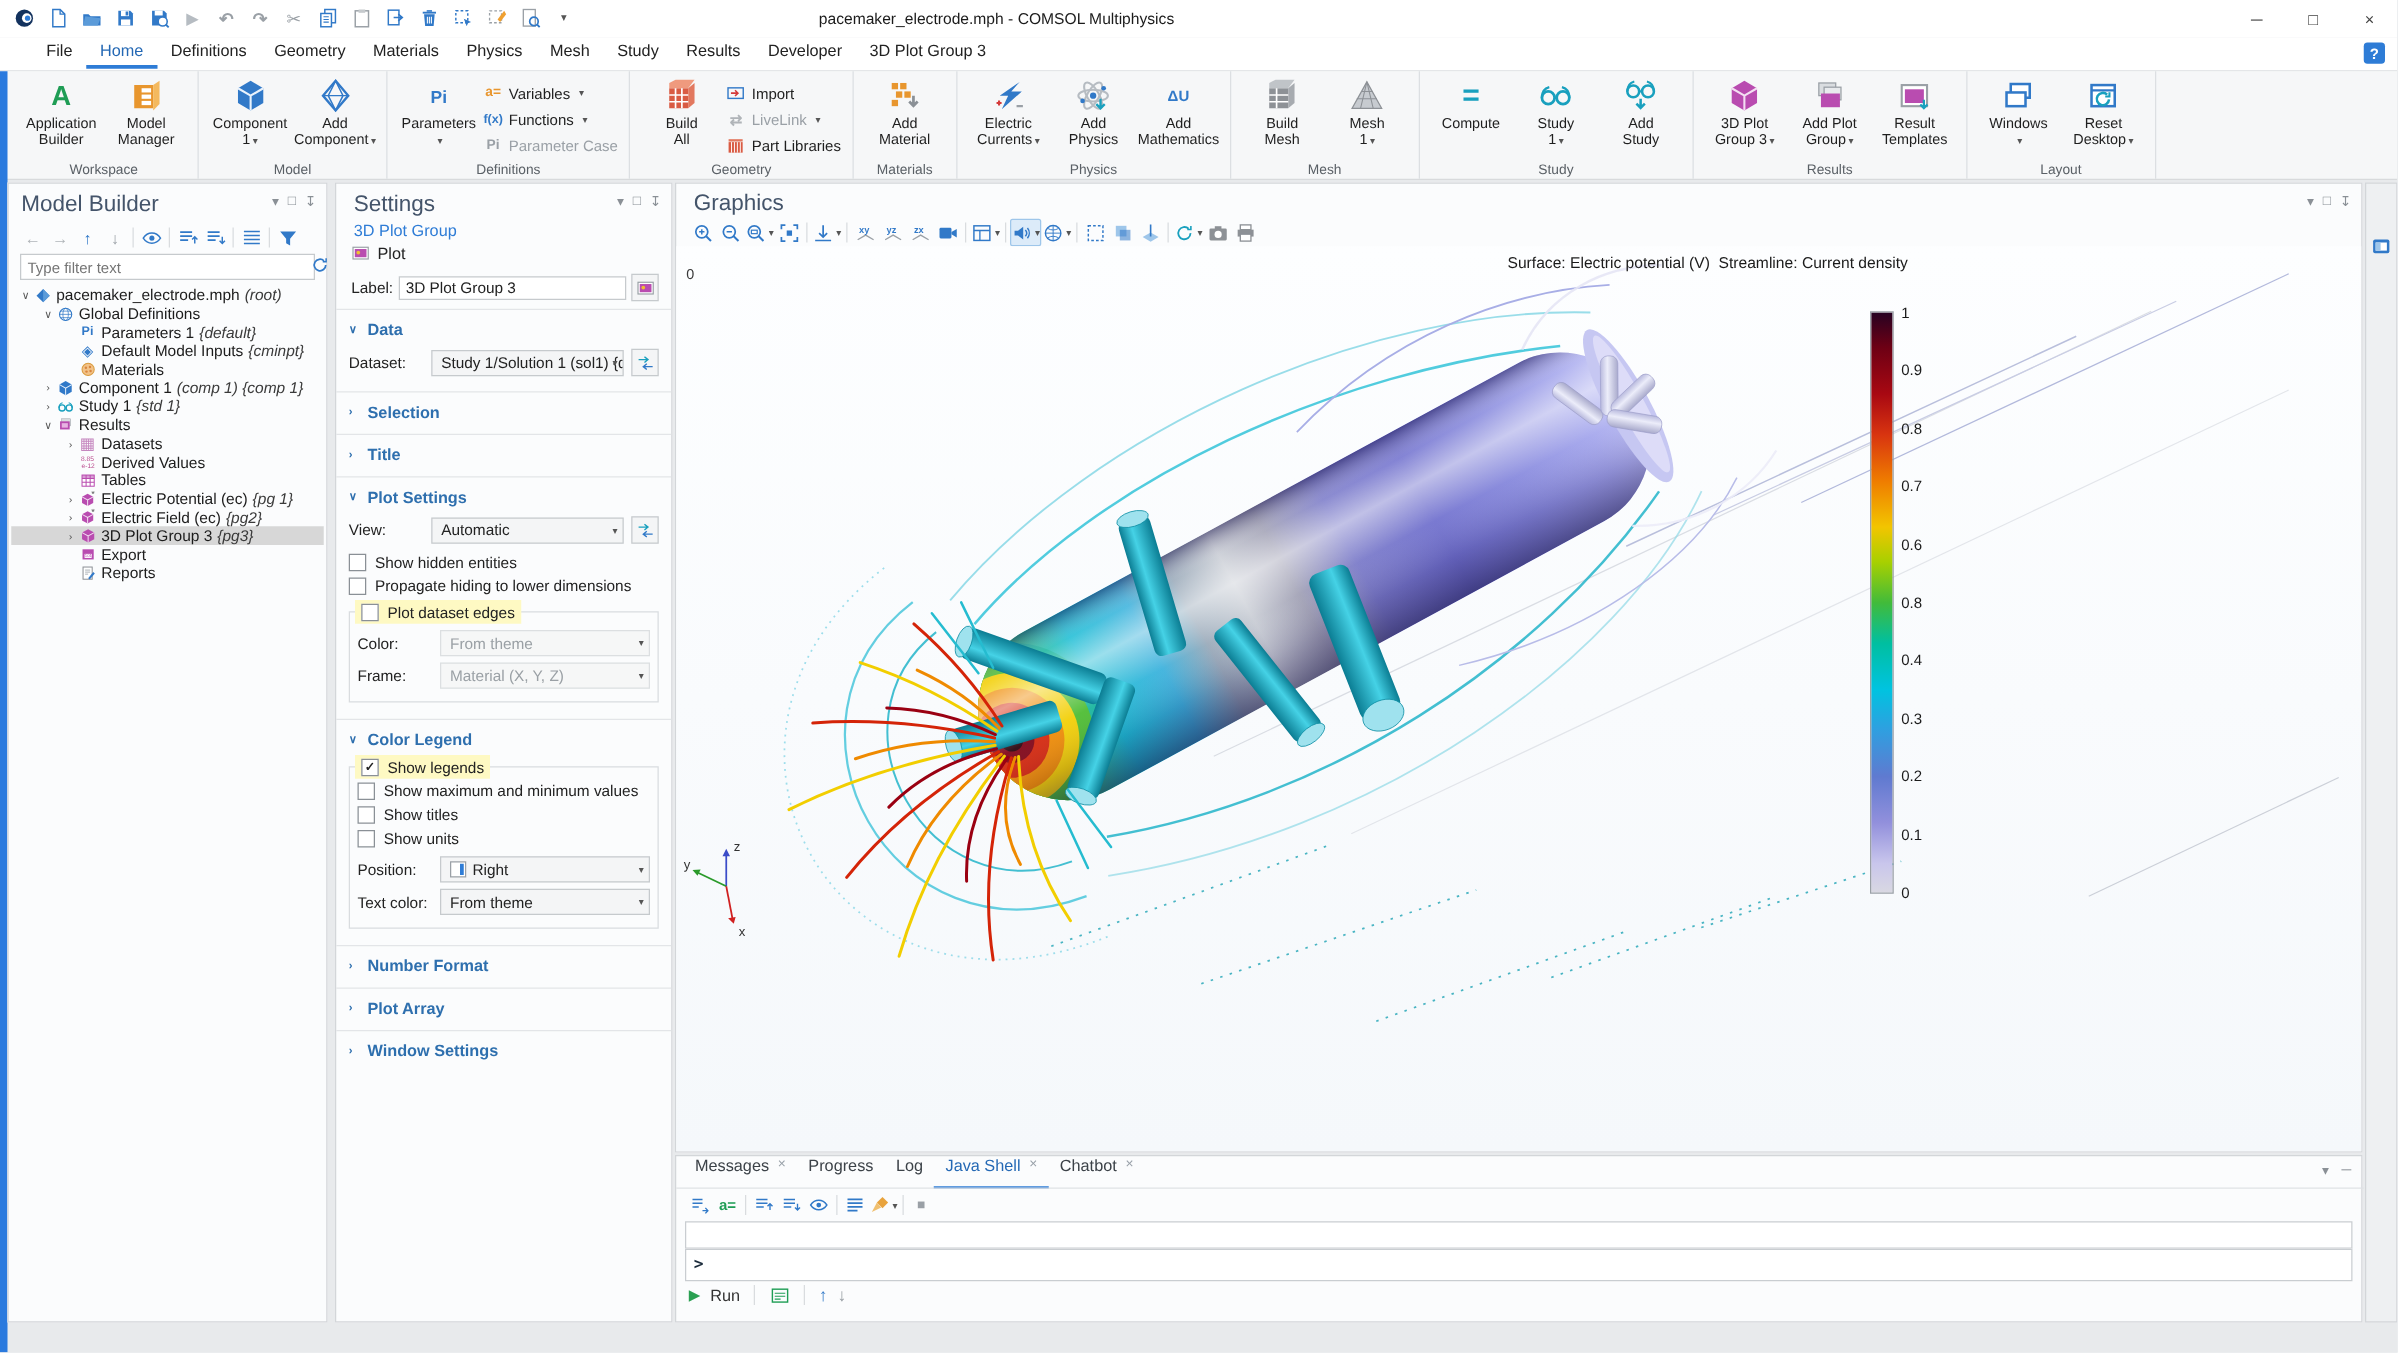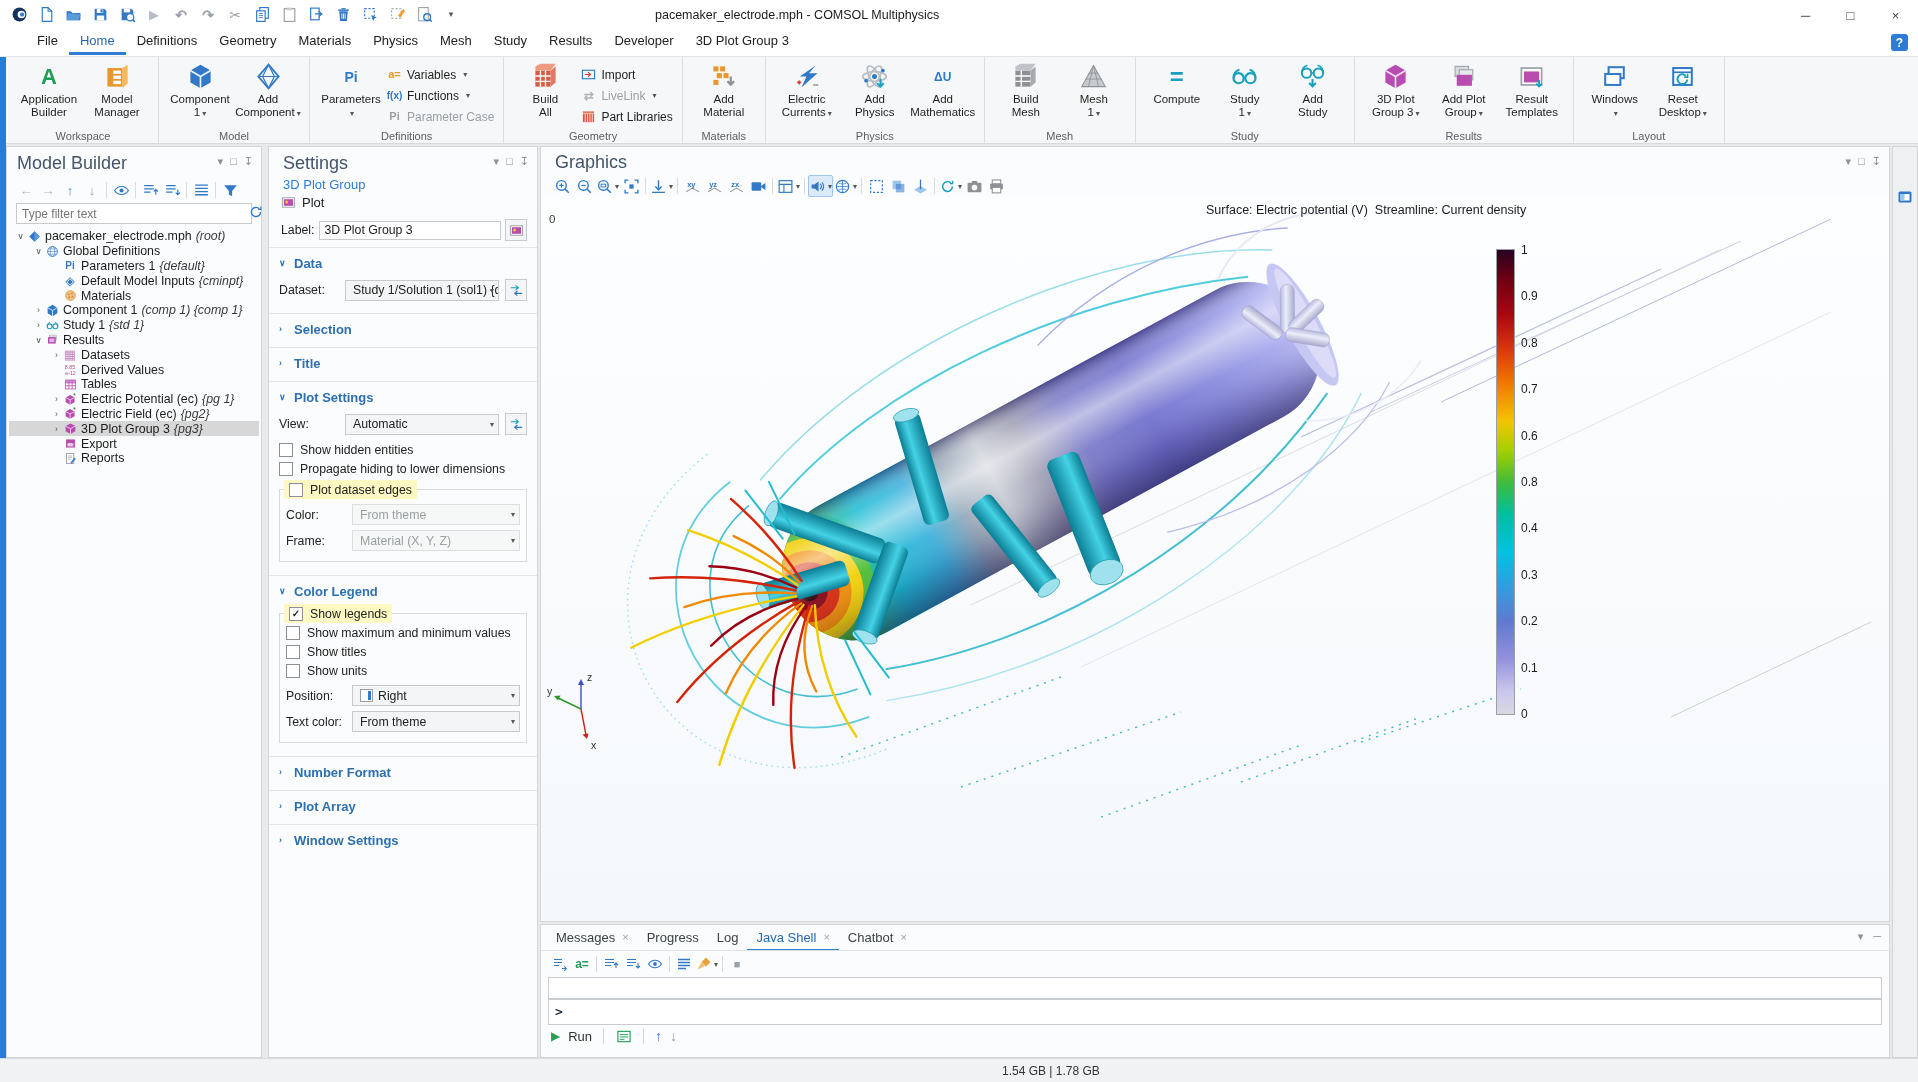--- a/index.html
+++ b/index.html
@@ -71,21 +71,21 @@
   .lpicon{width:11px;height:11px;border:1px solid #9aa0a6;background:#fff;position:relative;flex:none;}
   .lpicon:after{content:"";position:absolute;right:1px;top:1px;bottom:1px;width:3px;background:#2e7cd6;}
   
   #gfx-tools{left:10px;top:28px;display:flex;align-items:center;}
   #legend{width:70px;}
   #legbar{position:absolute;left:0;top:6px;width:17px;height:464px;border:1px solid #9aa0a6;
     background:linear-gradient(to bottom,#270222 0%,#6d0014 6%,#a80812 14%,#d83410 21%,#ef7c00 29%,#f2c500 37%,#a8d000 43%,#42bb3a 50%,#00bfa0 57%,#00c3e0 65%,#2f9fe0 72%,#5f7ad0 80%,#9290dc 88%,#c9c6ec 95%,#d9d8e2 100%);}
   .legtick{position:absolute;left:25px;font-size:12px;color:#1b1b1b;}
   #annot{font-size:12.5px;color:#1b1b1b;white-space:pre;}
   
-  .dtab{display:inline-flex;align-items:center;gap:7px;padding:0 9px;height:24px;font-size:13px;color:#3c4248;border-bottom:2px solid transparent;}
+  .dtab{display:inline-flex;gap:7px;padding:0 9px;height:24px;font-size:13px;color:#3c4248;border-bottom:2px solid transparent;}
   .dtab.active{color:#2468b4;border-bottom-color:#2e7cd6;}
   .dx{color:#98a0a8;font-size:11px;}
   .dockbox{position:absolute;left:7px;right:7px;border:1px solid #c9cdd1;background:#fff;}
   
   #statusbar{left:0;top:1058px;width:1918px;height:24px;background:#f1f2f3;border-top:1px solid #d8dadc;}
   #mem{position:absolute;left:1002px;top:5px;font-size:12px;color:#333;}
   input{outline:none;}
 </style>
 </head>
 <body>
@@ -1443,17 +1443,14 @@
               <path d="M3.5 6h9M3.5 8.5h9M3.5 11h5" stroke="#1f9d55" stroke-width="1"></path>
             </svg>
           </span>
         </span>
       <span class="sepv"></span>
       <span style="color:#3179c8;font-size:14px;">↑</span>
       <span style="color:#9aa0a6;font-size:14px;">↓</span>
     </div>
   </div>
 
-  <div id="statusbar" class="abs">
-    <div id="mem">1.54 GB | 1.78 GB</div>
-  </div>
 
 </div>
 
 </body></html>

